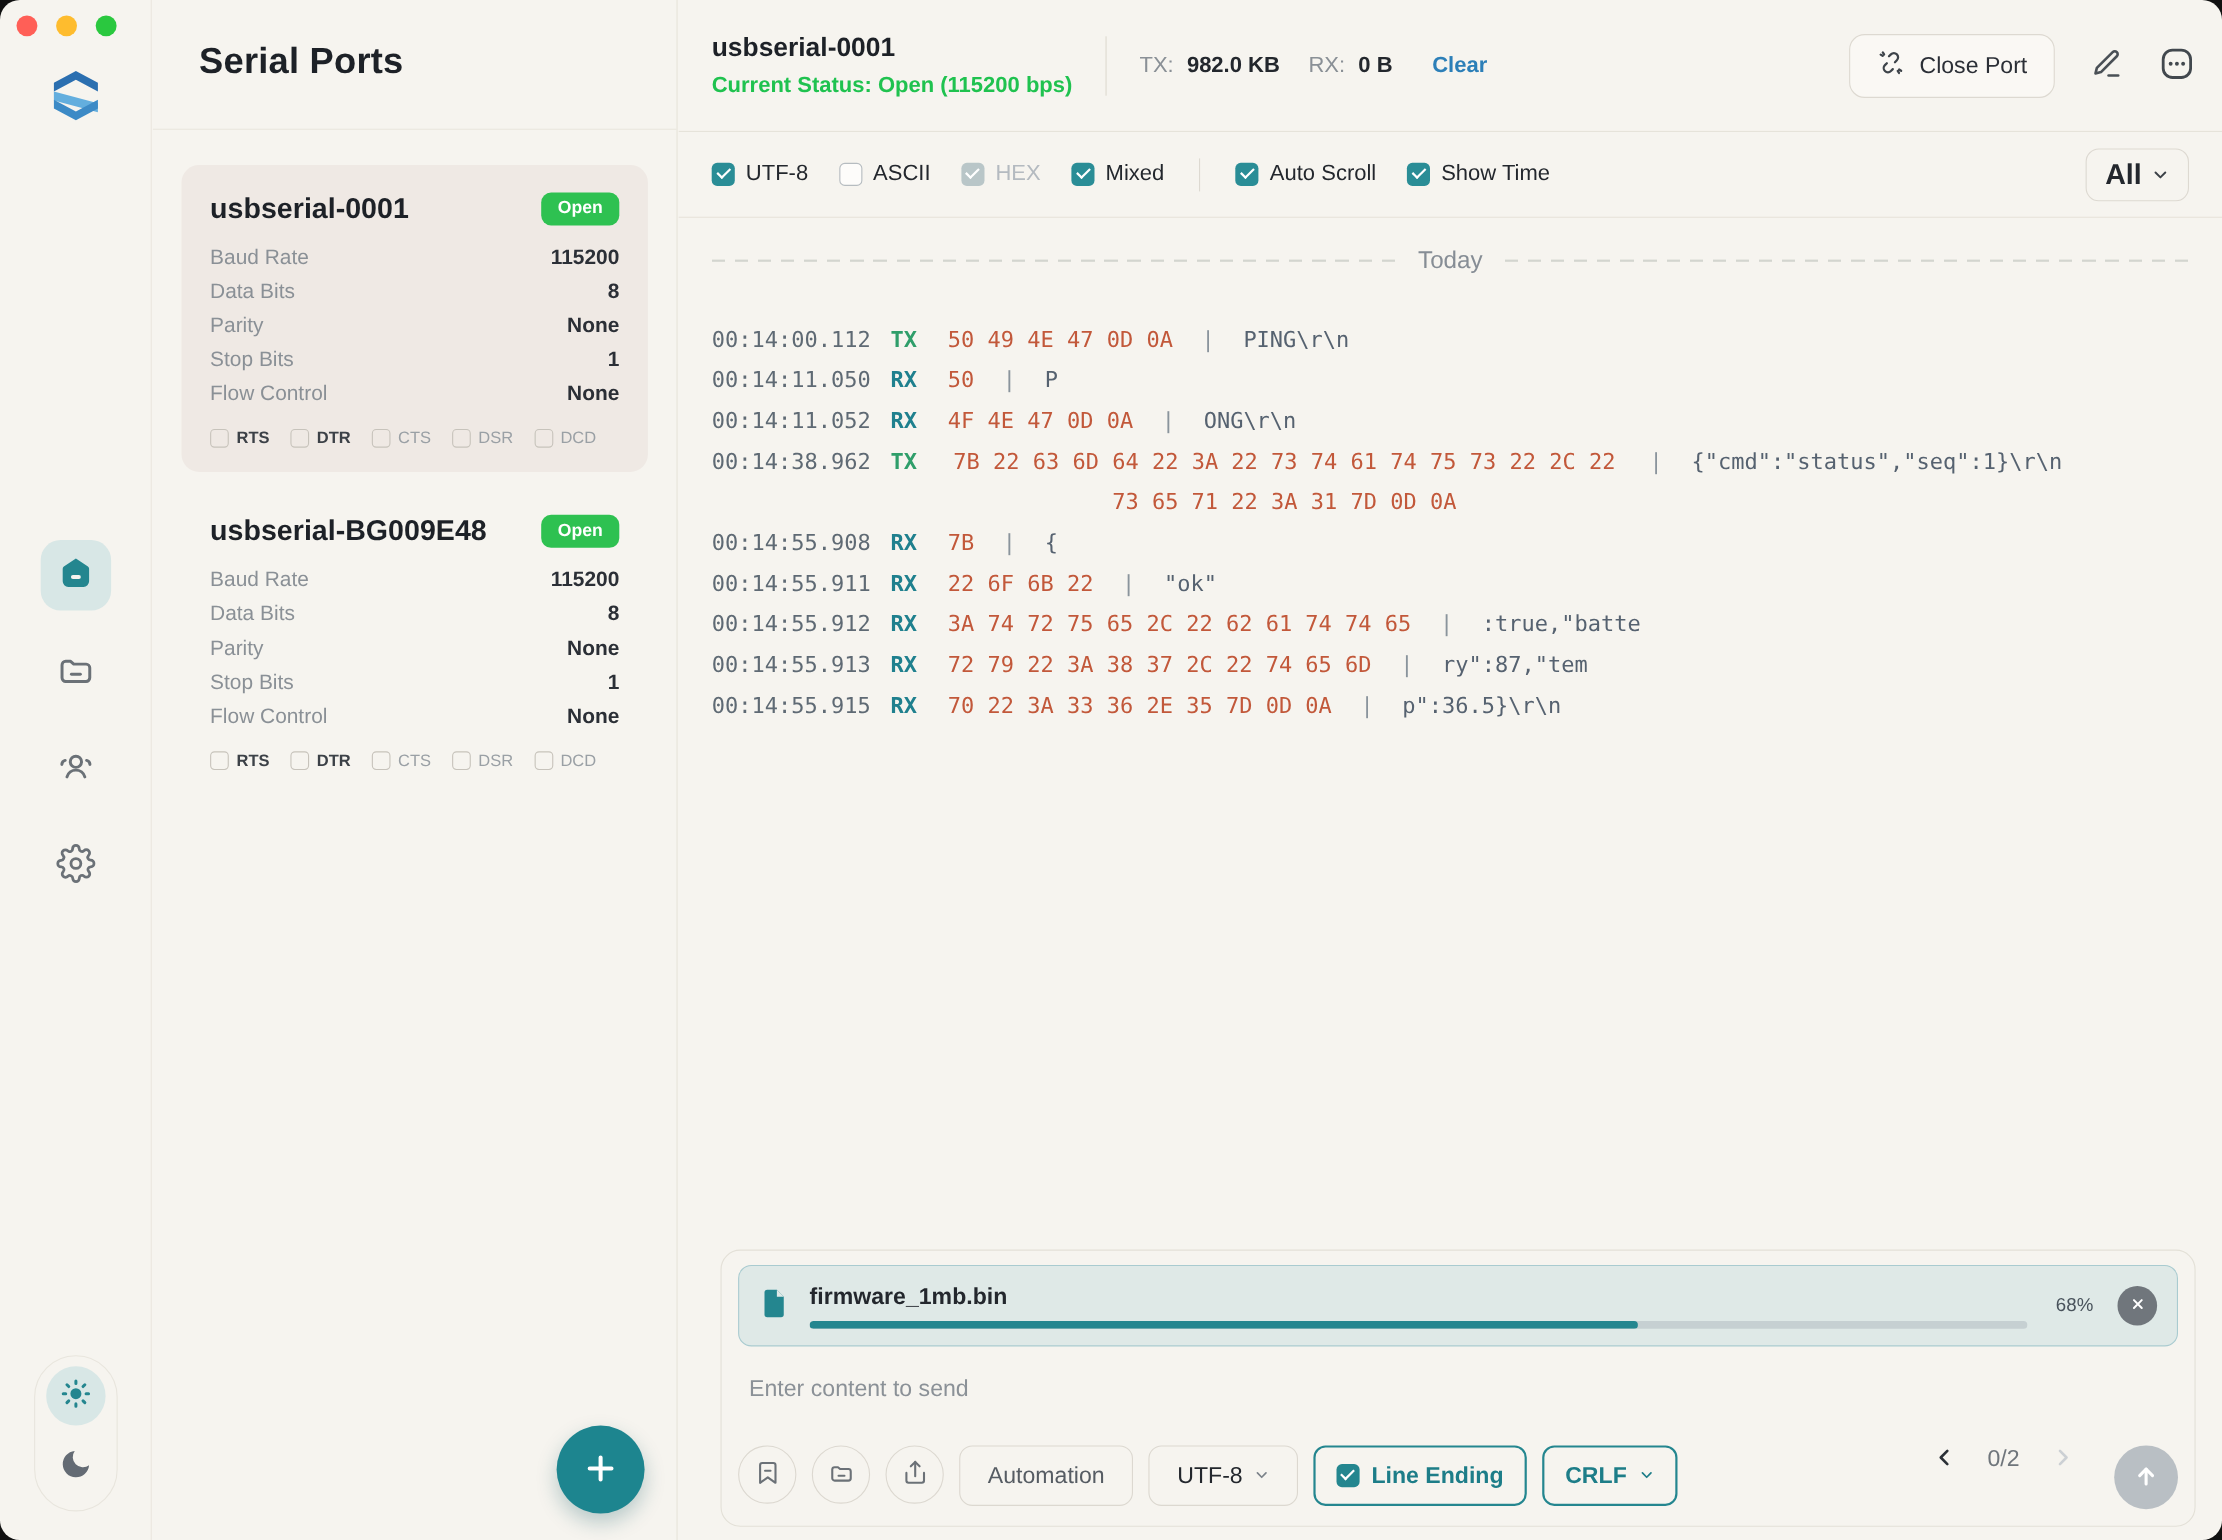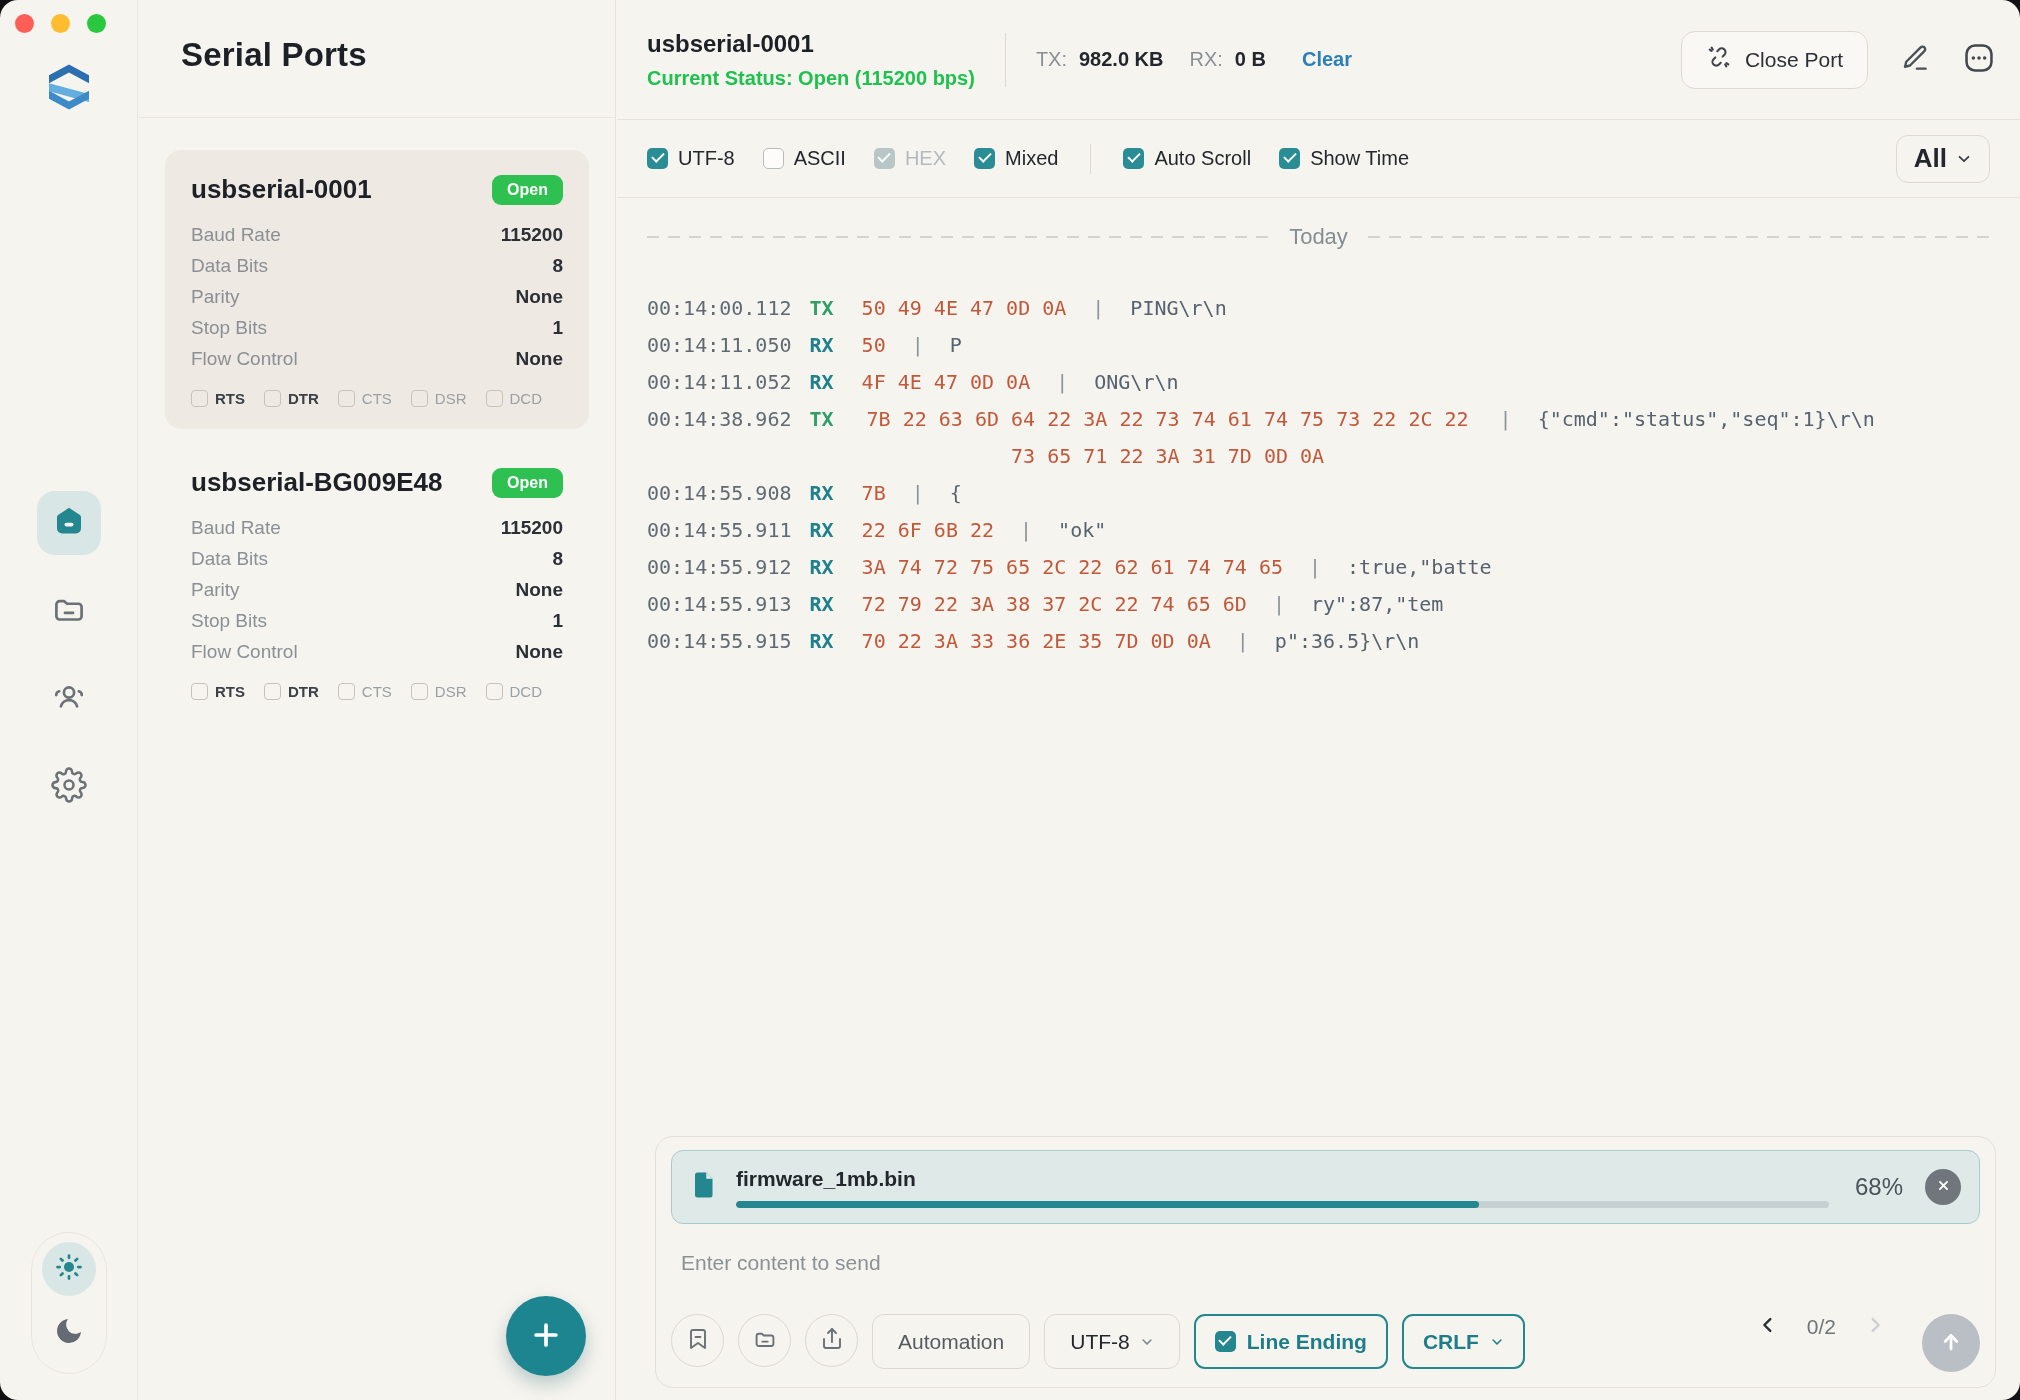--- a/index.html
+++ b/index.html
@@ -89,21 +89,21 @@
   .e-txt{color:#566270;}
   
   .composer{position:absolute;left:38px;right:24px;bottom:12px;height:252px;
     border:1.5px solid #e3e0d7;border-radius:18px;padding:13px 15px;}
   .chip{display:flex;align-items:center;gap:16px;background:#dfe9e7;border:1.5px solid #a9cbd0;
     border-radius:12px;height:74px;padding:0 18px 0 18px;}
   .chip-mid{flex:1;}
   .chip-name{font-size:21px;font-weight:700;color:#23272d;}
   .chip-bar{margin-top:10px;height:7px;border-radius:4px;background:#c6d0d2;overflow:hidden;}
   .chip-fill{height:100%;border-radius:4px;background:#24868f;}
-  .chip-pct{font-size:24px;color:#49535c;margin:0 6px 0 10px;}
+  .chip-pct{font-size:17px;color:#49535c;margin:0 6px 0 10px;}
   .chip-x{width:36px;height:36px;border-radius:50%;background:#70767c;border:none;cursor:pointer;
     display:flex;align-items:center;justify-content:center;flex:none;}
   .placeholder{margin:27px 0 0 10px;font-size:21px;color:#8b9197;}
   .composer-toolbar{position:absolute;left:15px;right:15px;bottom:15px;display:flex;align-items:flex-start;gap:14px;}
   .iconbtn{width:53px;height:53px;border-radius:50%;border:1.5px solid #dcd8d0;background:transparent;
     display:flex;align-items:center;justify-content:center;cursor:pointer;}
   .pillbtn{height:55px;padding:0 25px;border-radius:12px;border:1.5px solid #dcd8d0;background:transparent;
     font-size:21px;color:#565c63;cursor:pointer;font-family:inherit;display:flex;align-items:center;gap:10px;}
   .pillbtn.dark{color:#23272d;font-weight:500;}
   .tealbtn{height:55px;padding:0 19px;border-radius:11px;border:2px solid #24868f;background:transparent;

